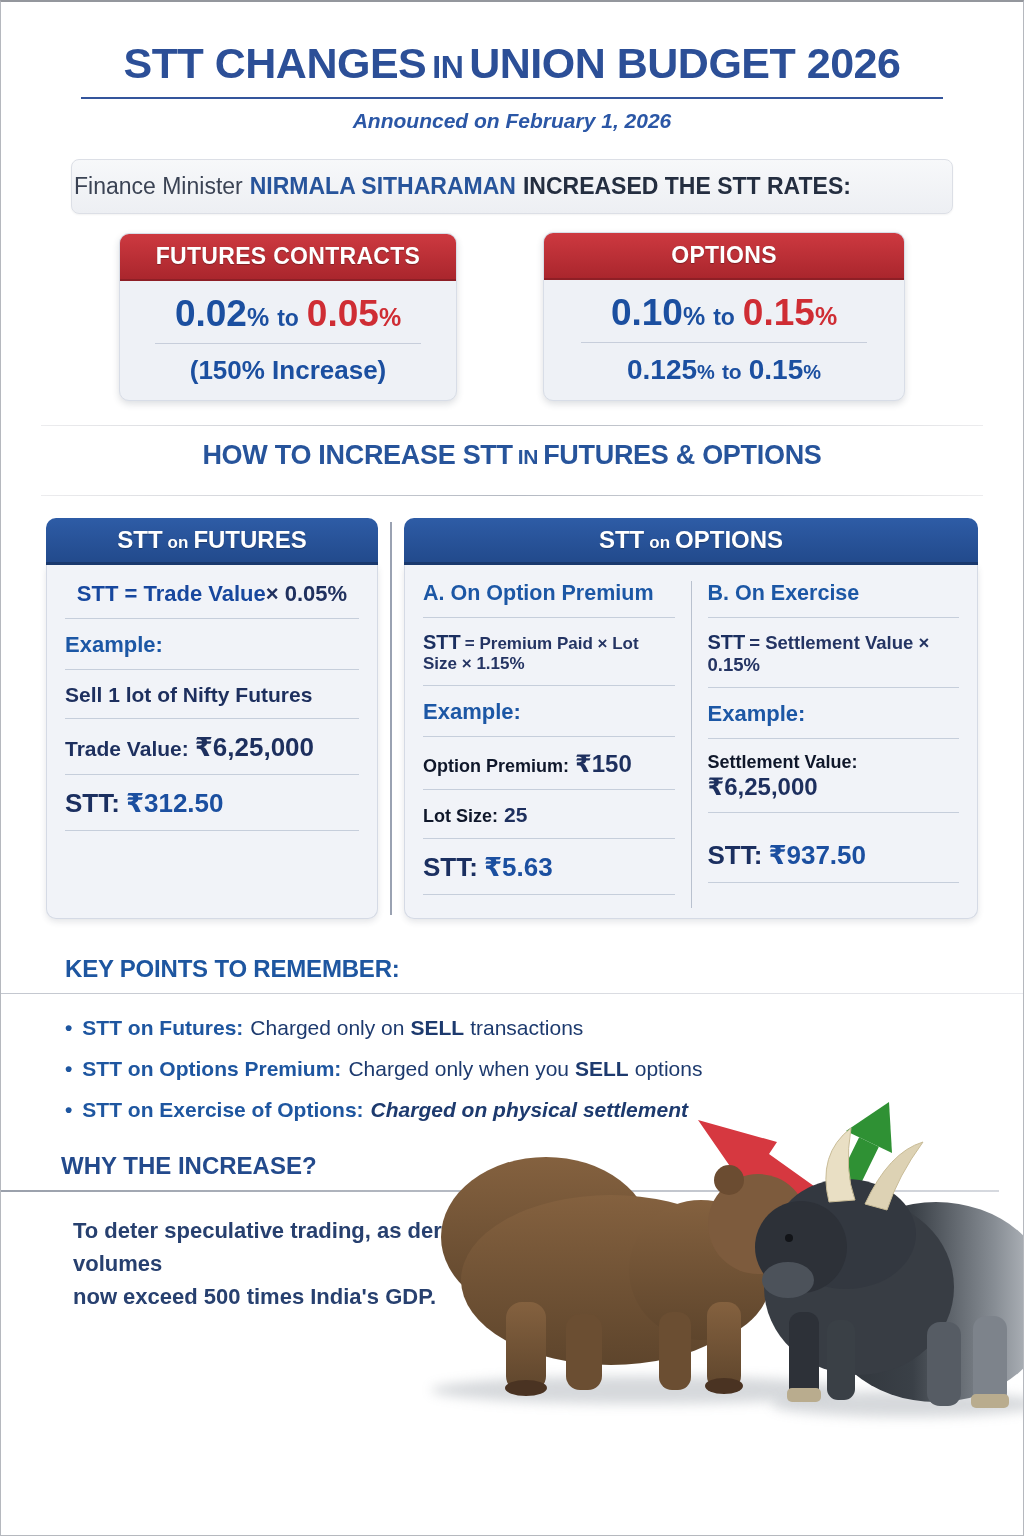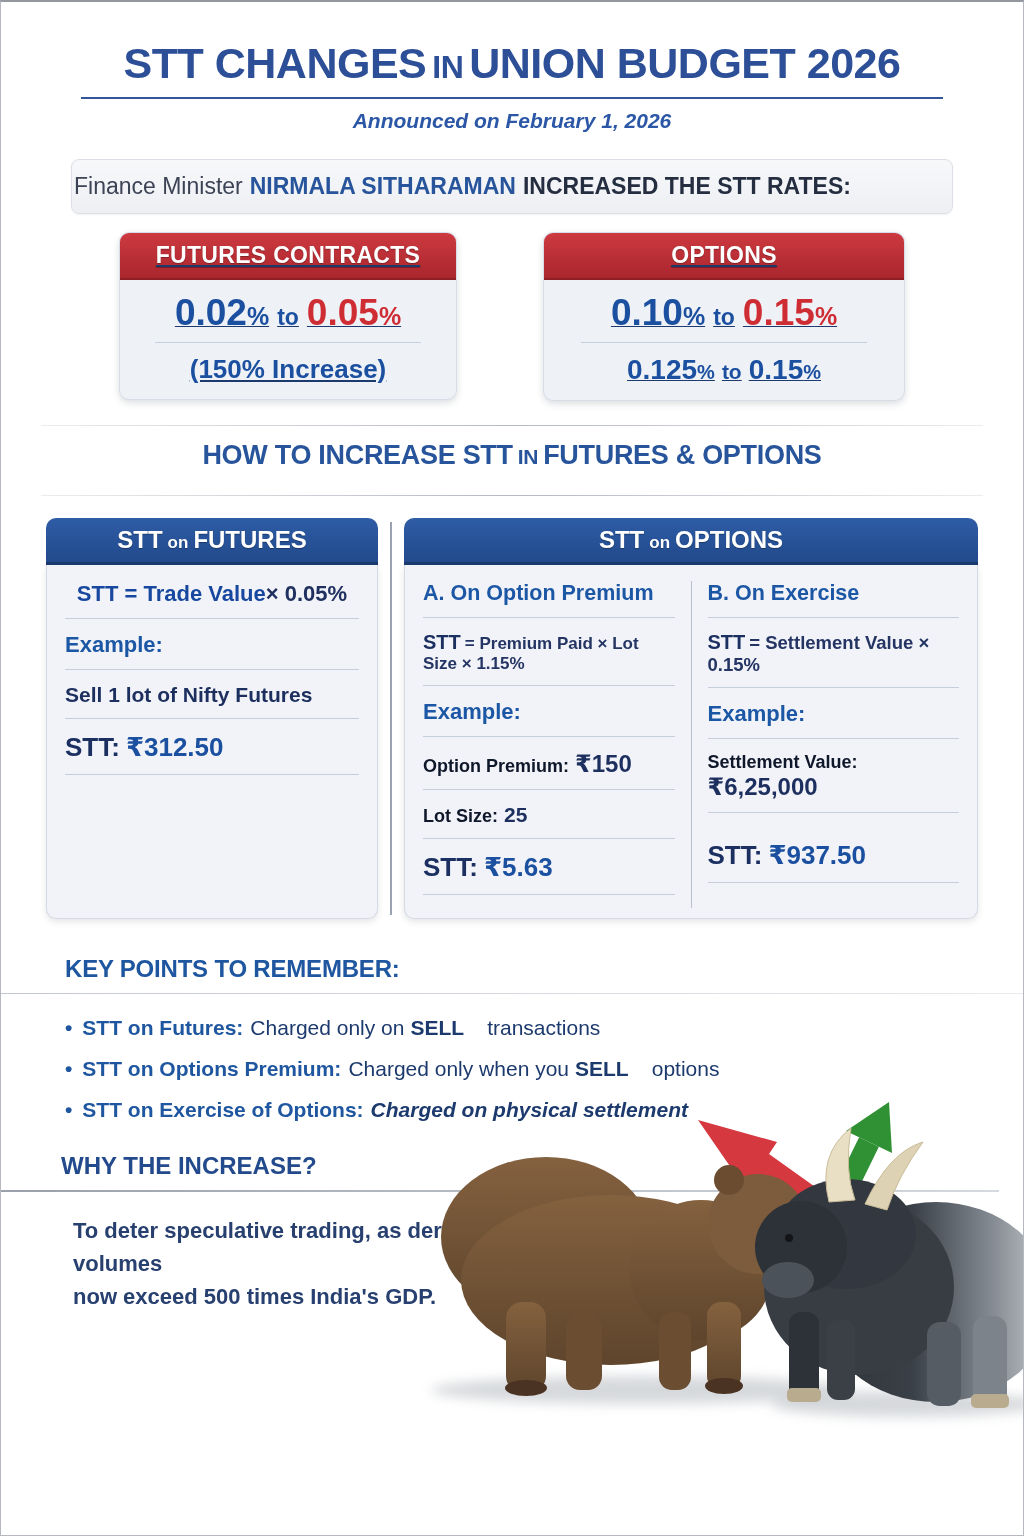--- a/index.html
+++ b/index.html
@@ -16,21 +16,21 @@
   .subtitle{font-size:21px;font-weight:bold;font-style:italic;color:#2b57a6;}
   .intro-band{
     width:876px;margin:26px auto 0;padding:13px 2px;text-align:left;font-size:23px;
     background:linear-gradient(#f7f8fa,#edeff3);border:1px solid #dcdfe6;border-radius:8px;
     box-shadow:0 1px 2px rgba(0,0,0,.05);
   }
   .intro-prefix{color:#3b4354;font-weight:500;margin-right:7px;}
   .intro-name{color:#27549b;font-weight:bold;margin-right:7px;}
   .intro-suffix{color:#242e40;font-weight:600;}
   
-  .cards-row{display:flex;justify-content:center;align-items:flex-start;margin-top:18px;text-decoration:underline;}
+  .cards-row{display:flex;justify-content:center;align-items:center;margin-top:18px;}
   .rate-card{
     width:336px;border-radius:10px;background:#eef1f6;border:1px solid #d8dde7;
     box-shadow:0 3px 7px rgba(40,50,70,.16);
   }
   .rate-card.options-card{width:360px;}
   .card-header{
     background:linear-gradient(#cd3940,#aa262d);color:#fff;font-weight:bold;font-size:23px;
     text-align:center;padding:9px 0;border-radius:9px 9px 0 0;border-bottom:2px solid #8e1f26;
     text-shadow:0 1px 1px rgba(0,0,0,.3);letter-spacing:.3px;
   }
@@ -90,21 +90,21 @@
   .spacer{flex:1;}
   
   .kp-heading{font-size:24px;font-weight:bold;color:#1e56a0;margin:36px 0 0 64px;letter-spacing:-0.2px;}
   .kp-rule{height:1px;background:linear-gradient(to right,#c3c7cf,#e9eaee);margin:10px 0 0 0;}
   .kp-list{margin:22px 0 0 64px;}
   .kp-item{font-size:21px;margin-bottom:17px;color:#1d3a6e;}
   .kp-bullet{color:#1e56a0;font-weight:bold;margin-right:10px;}
   .kp-lead{color:#1e56a0;font-weight:bold;margin-right:7px;}
   .kp-before{font-weight:500;margin-right:6px;}
   .kp-strong{font-weight:bold;margin-right:6px;}
-  .kp-after{font-weight:500;margin-left:17px;}
+  .kp-after{font-weight:500;}
   .kp-italic{font-style:italic;font-weight:600;}
   .kp-item span:empty{margin:0;}
   
   .why-heading{font-size:24px;font-weight:bold;color:#234a8c;margin:30px 0 0 60px;}
   .why-rule{height:2px;background:linear-gradient(to right,#9aa0ab,#d6d9df);margin:10px 24px 0 0;}
   .why-text{margin:22px 0 0 72px;width:500px;font-size:22px;font-weight:600;color:#27406f;line-height:1.5;}
   
   .illus{position:absolute;left:0;top:1050px;width:1024px;height:486px;pointer-events:none;}
 </style>
 </head>
@@ -147,20 +147,21 @@
   <div class="section-rule"></div>
 
   <div class="panels-row">
 
     <div class="panel panel-left">
       <div class="panel-header"><span>STT</span><span class="on-word">on</span><span>FUTURES</span></div>
       <div class="panel-body">
         <div class="f-formula hairline"><span class="left">STT = Trade Value</span><span class="right">× 0.05%</span></div>
         <div class="example-label hairline">Example:</div>
         <div class="example-line hairline">Sell 1 lot of Nifty Futures</div>
+        <div class="hairline"><span class="lbl">Trade Value:</span><span class="val-big">₹6,25,000</span></div>
         <div class="stt-line hairline"><span class="lbl-stt">STT:</span><span class="val-stt">₹312.50</span></div>
       </div>
     </div>
 
     <div class="panels-vdivider"></div>
 
     <div class="panel panel-right">
       <div class="panel-header"><span>STT</span><span class="on-word">on</span><span>OPTIONS</span></div>
       <div class="panel-body">
         <div class="opt-cols">

